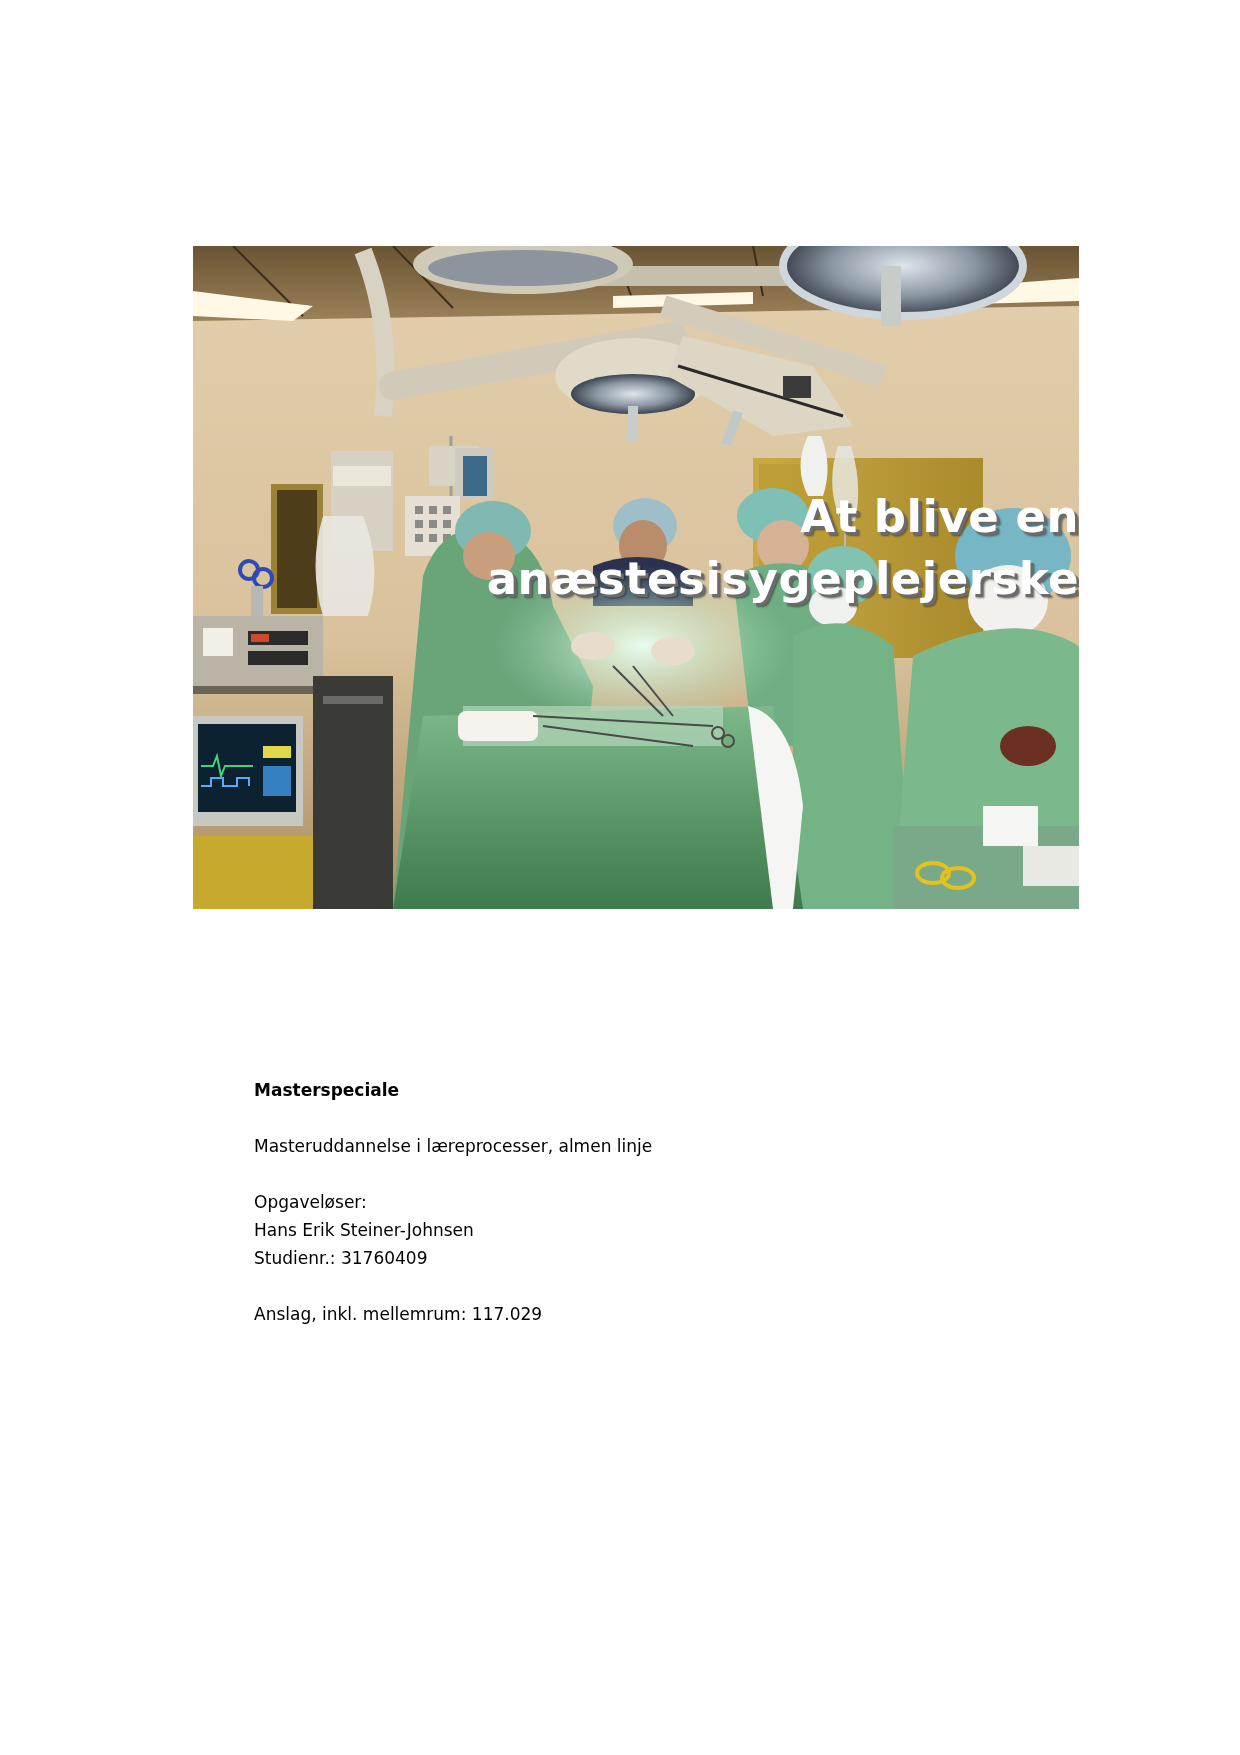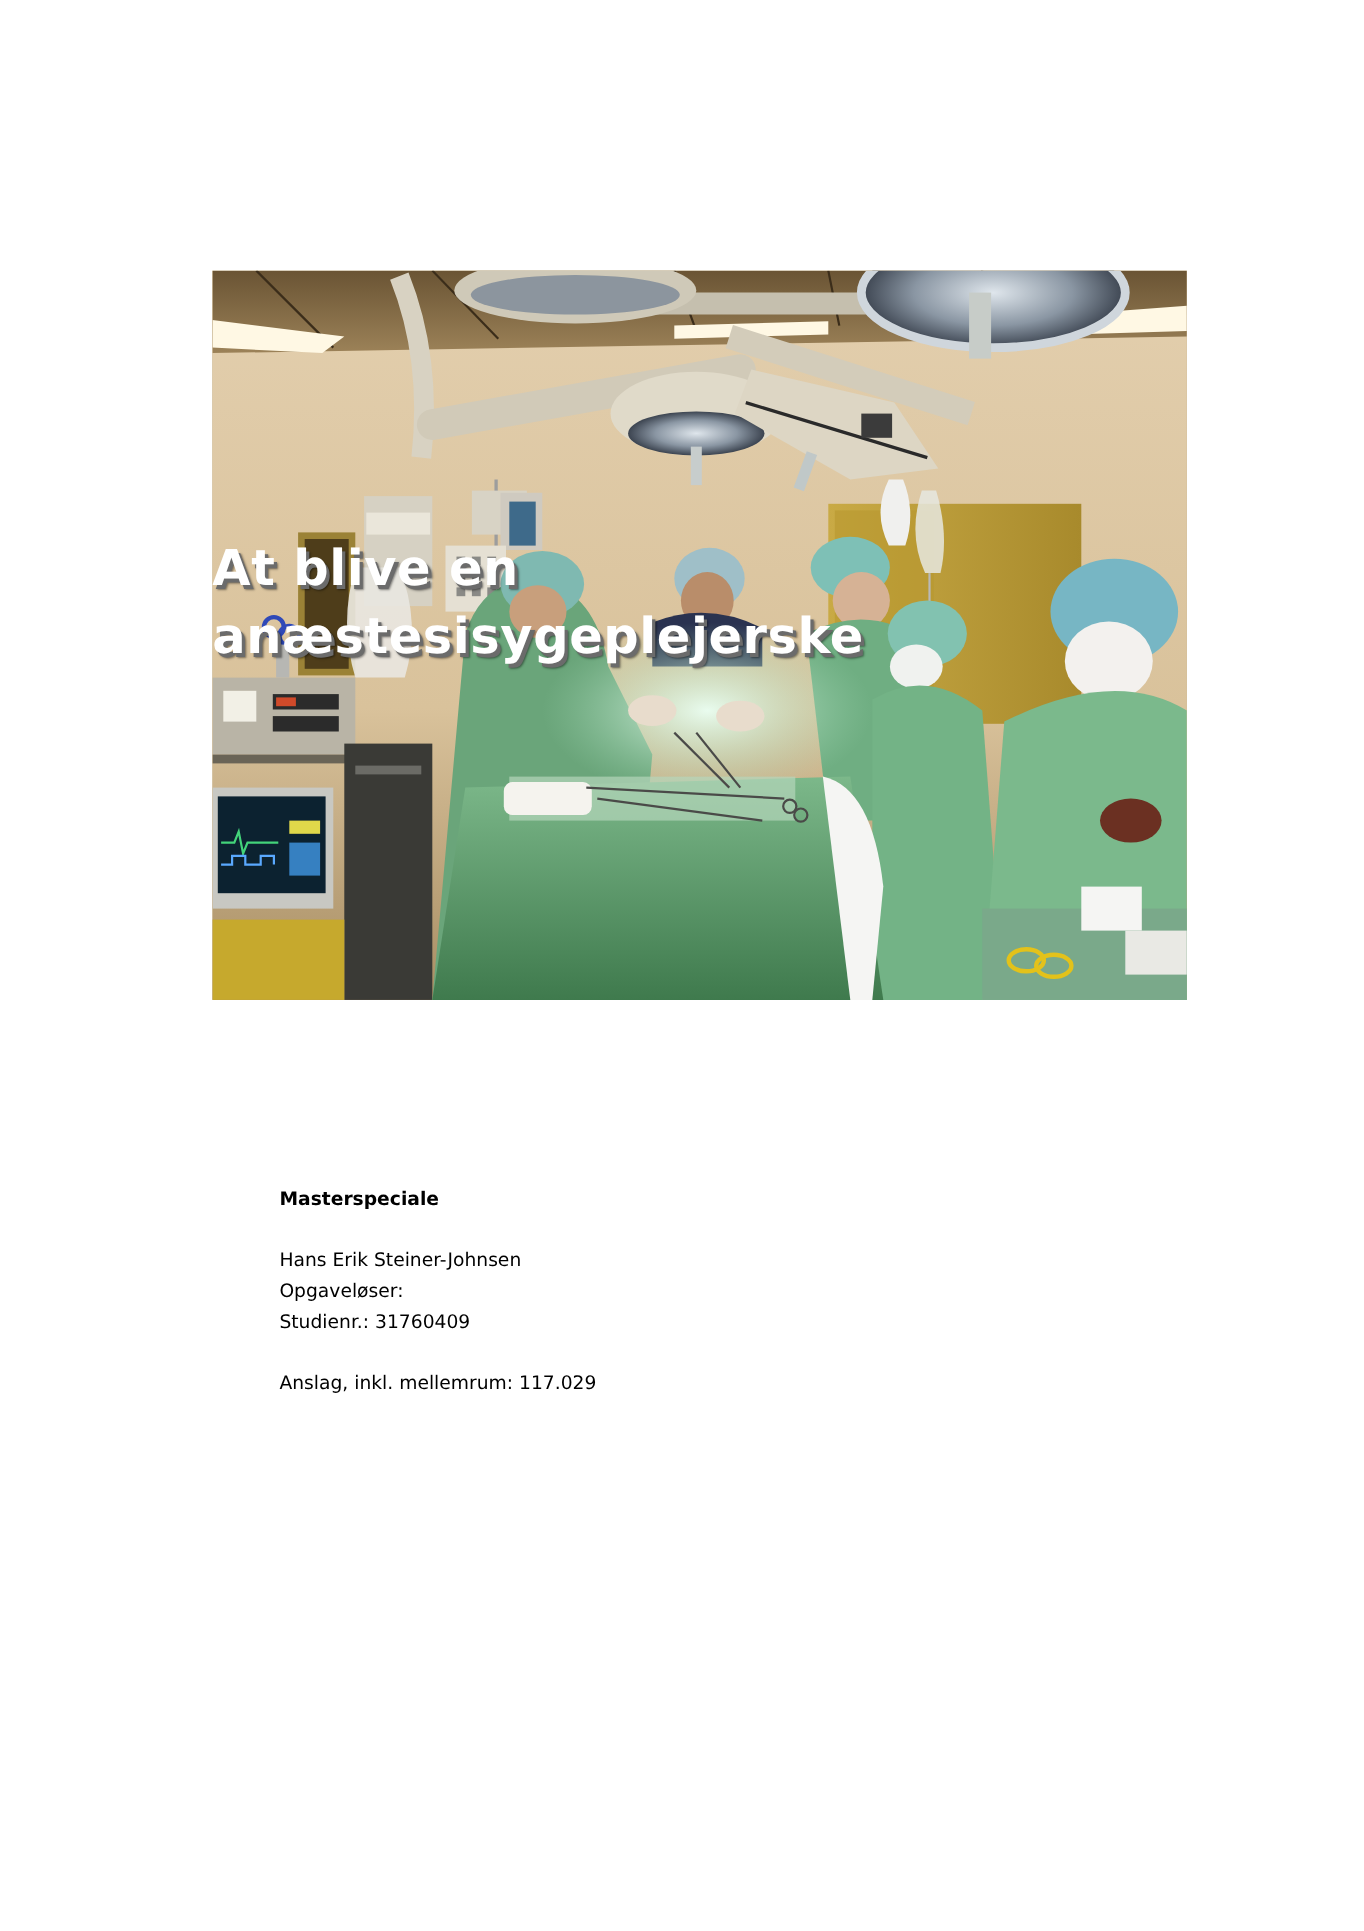--- a/index.html
+++ b/index.html
@@ -24,21 +24,21 @@
       height: 663px;
       overflow: hidden;
       background: #c9b48c;
     }
     .cover-photo svg { position: absolute; left: 0; top: 0; }
     .cover-title {
       position: absolute;
       left: 0;
       width: 100%;
       top: 240px;
-      text-align: left;
+      text-align: right;
       font-family: "DejaVu Sans", sans-serif;
       font-weight: bold;
       font-size: 45px;
       line-height: 62px;
       color: #ffffff;
       text-shadow: 3px 3px 0 #6b6b6b, 4px 4px 2px rgba(0,0,0,0.45);
       letter-spacing: 0.5px;
     }
     .cover-title span { display: block; }
 
@@ -229,25 +229,26 @@
   <div class="cover-title">
     <span>At blive en</span>
     <span>anæstesisygeplejerske</span>
   </div>
 </div>
 
 <div class="info">
   <span class="heading">Masterspeciale</span>
 
   <div class="group">
+    <span class="line">Masteruddannelse i læreprocesser, almen linje</span>
   </div>
 
   <div class="group">
+    <span class="line">Opgaveløser:</span>
     <span class="line">Hans Erik Steiner-Johnsen</span>
-    <span class="line">Opgaveløser:</span>
     <span class="line">Studienr.: 31760409</span>
   </div>
 
 
   <div class="group">
     <span class="line">Anslag, inkl. mellemrum: 117.029</span>
   </div>
 
 </div>
 

